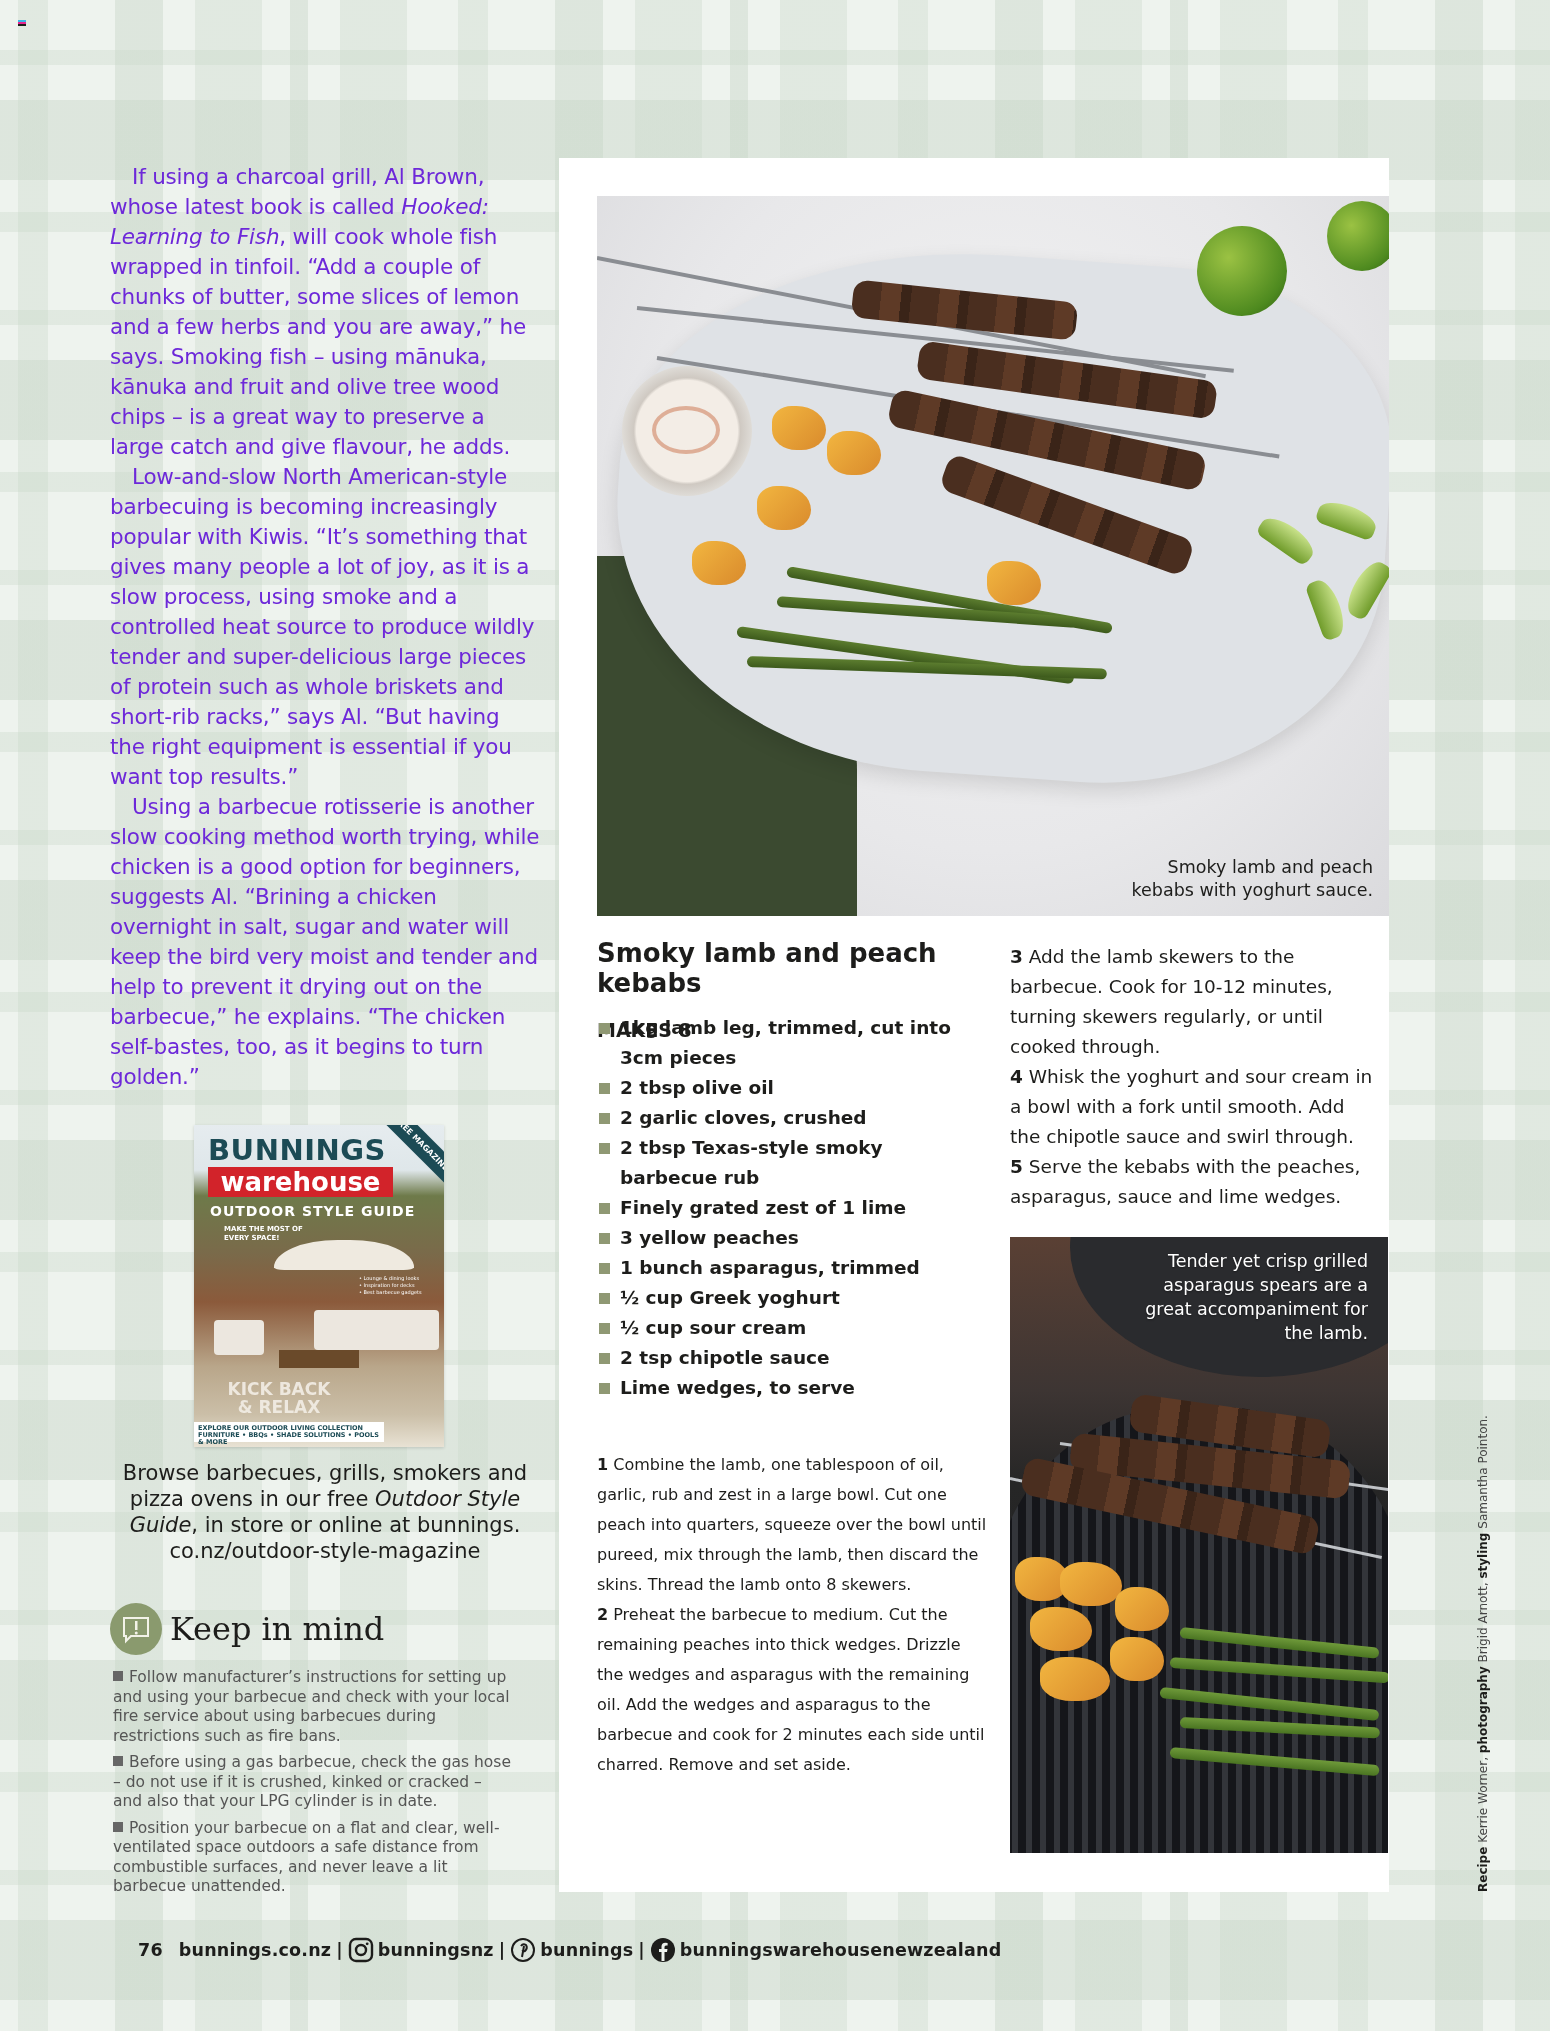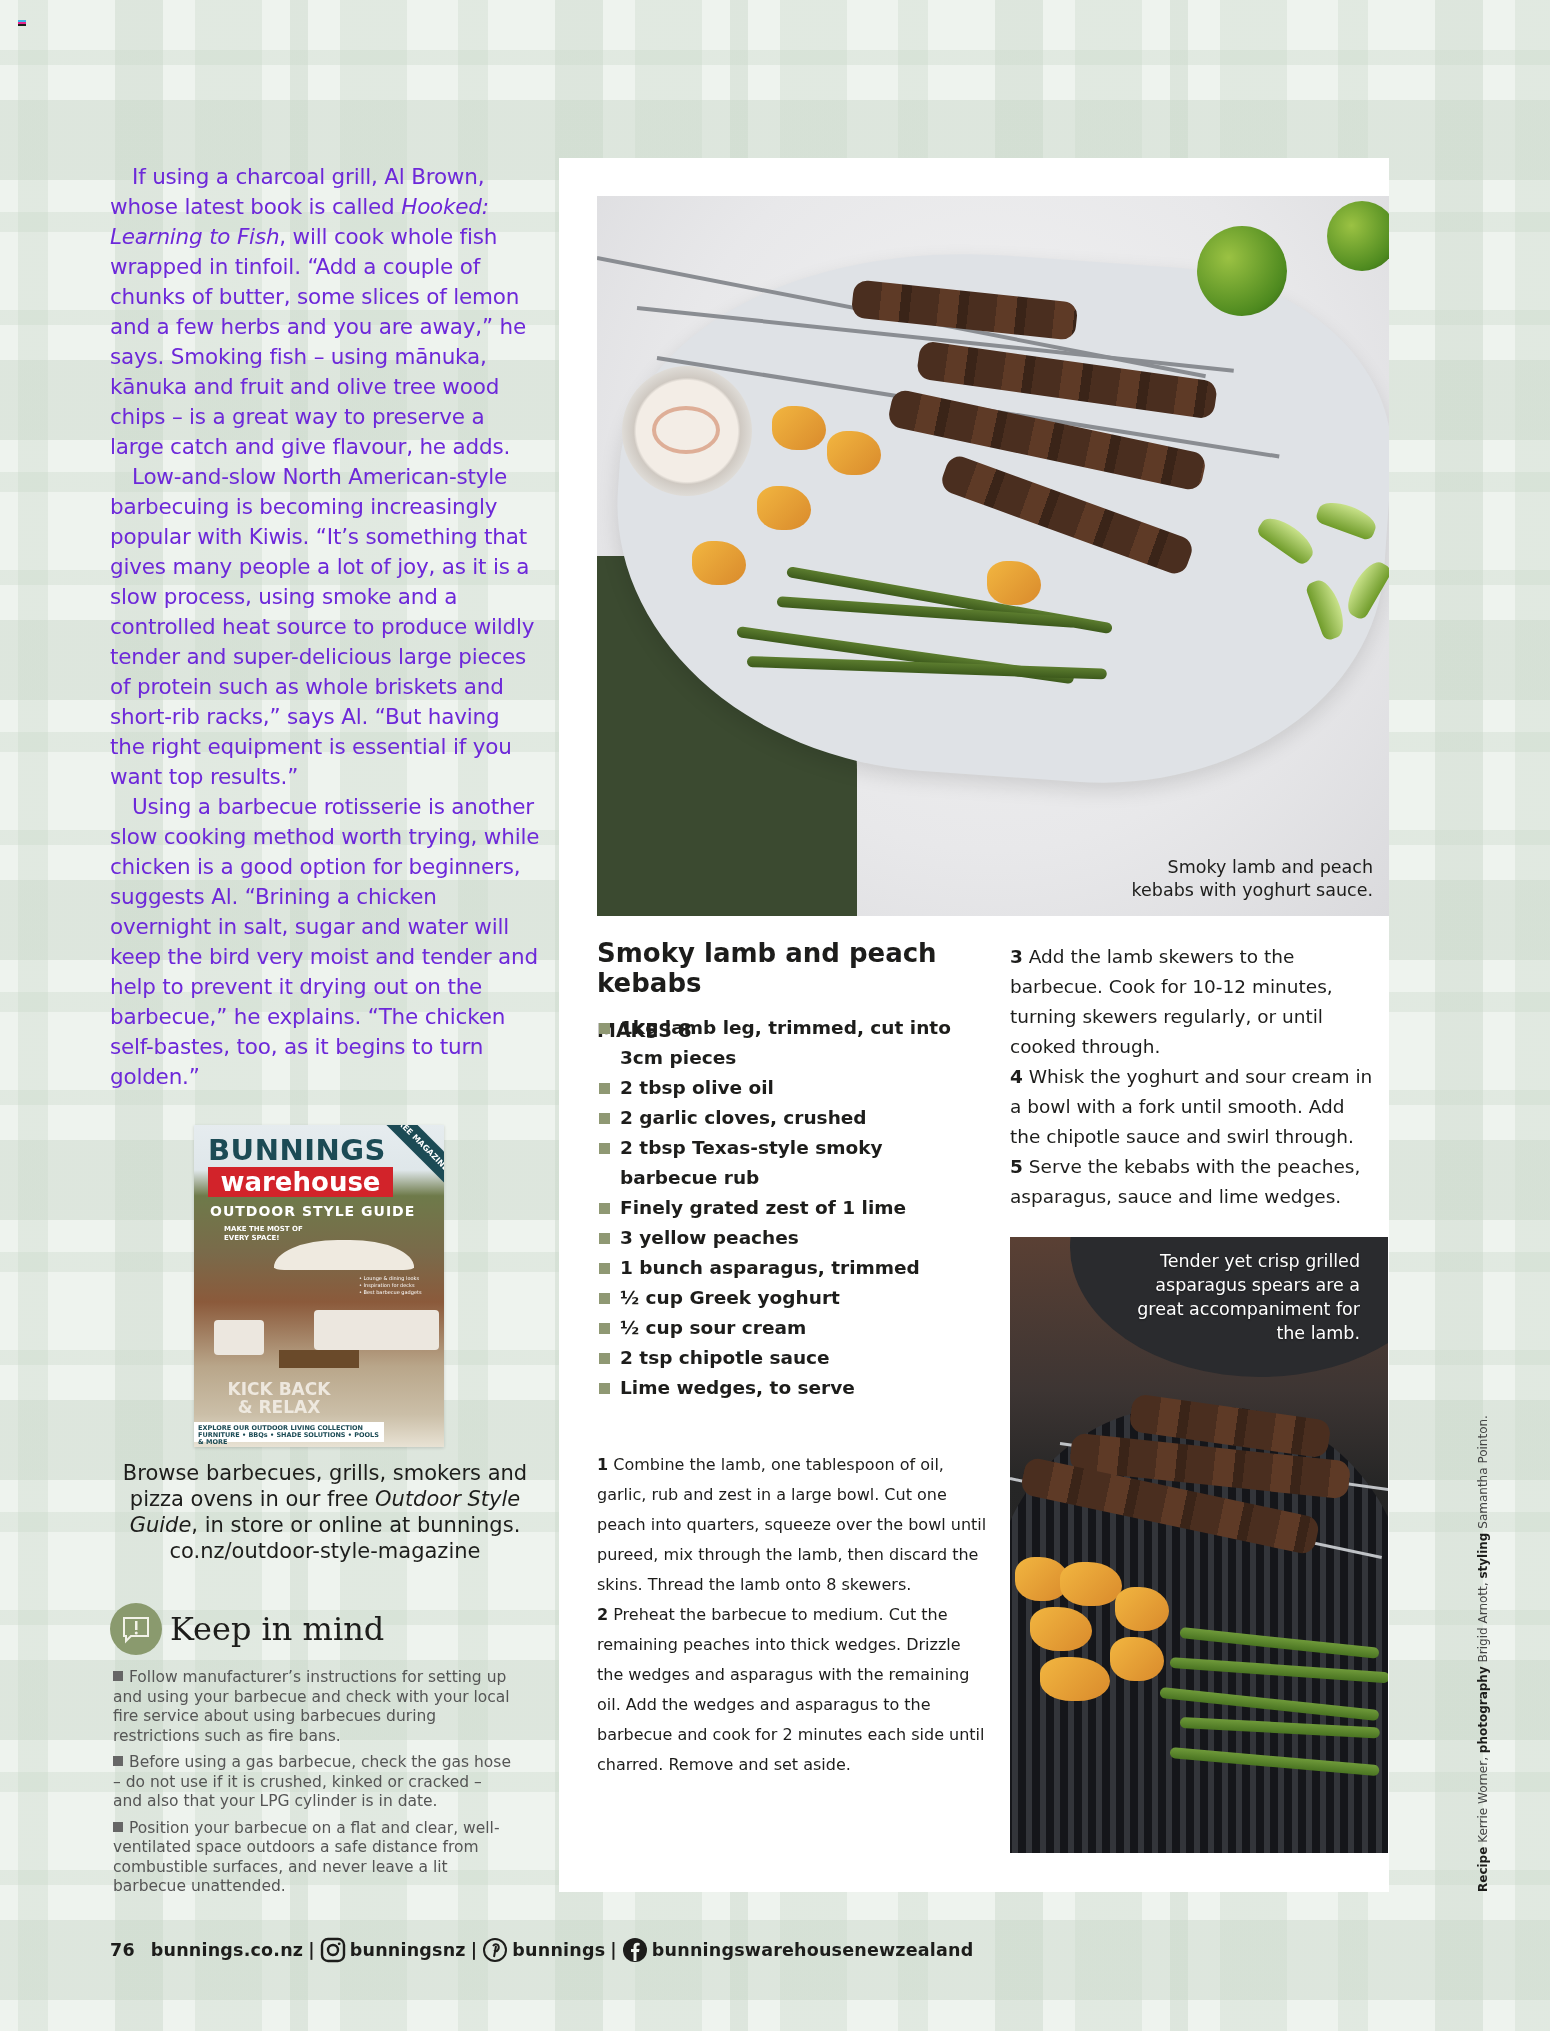--- a/index.html
+++ b/index.html
@@ -90,21 +90,21 @@
   .kim-head { position: absolute; left: 110px; top: 1603px; display: flex; align-items: center; }
   .kim-icon {
     width: 52px; height: 52px; border-radius: 50%; background: #8a9a6e; display: flex; align-items: center; justify-content: center;
   }
   .kim-title { margin-left: 8px; font-family: "DejaVu Serif", serif; font-size: 32px; color: #1d1d1b; }
   .kim-list { position: absolute; left: 113px; top: 1668px; width: 400px; font-size: 15.5px; line-height: 19.5px; color: #555; }
   .kim-list li { list-style: none; margin-bottom: 7px; }
   .kim-list .sq { display: inline-block; width: 10px; height: 10px; background: #666; margin-right: 6px; vertical-align: 1px; }
 
   .footer { position: absolute; left: 110px; top: 1937px; display: flex; align-items: center; font-weight: bold; font-size: 17.5px; color: #1d1d1b; letter-spacing: 0.2px; }
-  .footer .pg { margin-right: 16px; }
+  .footer .pg { margin-right: 16px; margin-left: 28px; }
   .footer .sep { margin: 0 5px; }
   .footer .icon { width: 26px; height: 26px; display: inline-flex; align-items: center; justify-content: center; margin-right: 4px; }
 
   
   .recipe-panel {
     position: absolute; left: 559px; top: 158px; width: 830px; height: 1734px; background: #ffffff;
   }
   .hero-photo {
     position: absolute; left: 597px; top: 196px; width: 792px; height: 720px; overflow: hidden;
     background: radial-gradient(ellipse at 50% 40%, #f3f3f3 0%, #e8e8ea 60%, #dadadd 100%);
@@ -147,21 +147,21 @@
   .grill-photo {
     position: absolute; left: 1010px; top: 1237px; width: 378px; height: 616px; overflow: hidden;
     background: linear-gradient(180deg, #5a4034 0%, #3d3533 25%, #262626 40%, #1e1f21 100%);
   }
   .grill-lid { position: absolute; left: 60px; top: -120px; width: 380px; height: 260px; border-radius: 50%; background: #2a2b2e; }
   .grill-grate {
     position: absolute; left: -20px; top: 170px; width: 420px; height: 460px; border-radius: 45% 45% 0 0;
     background: repeating-linear-gradient(90deg, #15161a 0 8px, #33353a 8px 14px);
   }
   .grill-caption {
-    position: absolute; right: 28px; top: 12px; text-align: right; color: #ffffff; font-size: 17.5px; line-height: 24px;
+    position: absolute; right: 20px; top: 12px; text-align: right; color: #ffffff; font-size: 17.5px; line-height: 24px;
     text-shadow: 0 1px 2px rgba(0,0,0,0.4);
   }
 
   .credits {
     position: absolute; left: 1476px; top: 1892px; transform: rotate(-90deg); transform-origin: left top;
     font-size: 12px; white-space: nowrap; color: #444;
   }
   .credits b { color: #1d1d1b; }
 </style>
 </head>

